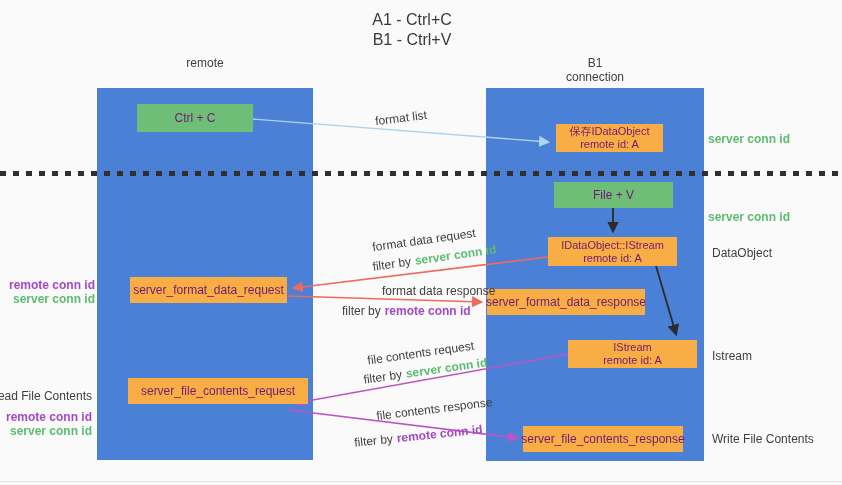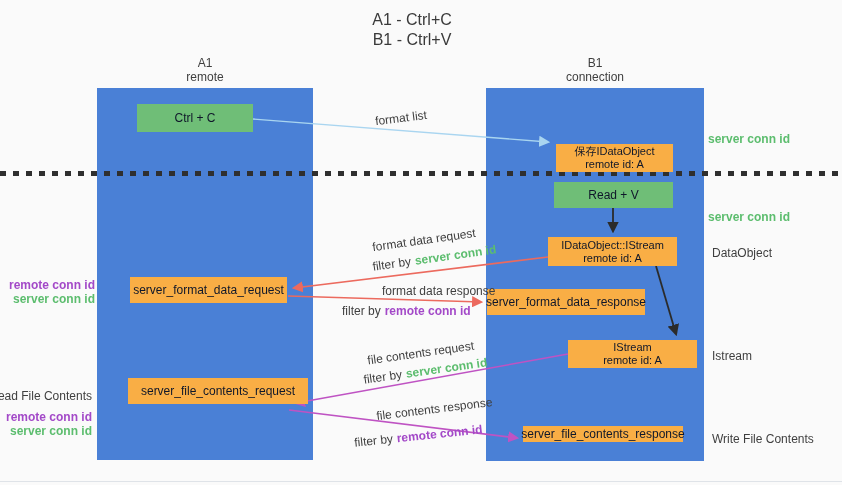--- a/index.html
+++ b/index.html
@@ -23,21 +23,21 @@
     position:absolute; background:#4a80d6; z-index:1;
   }
   .dotted-divider {
     position:absolute; left:0; top:171px; width:842px; height:5px; z-index:2;
     background:repeating-linear-gradient(to right, #2f2f2f 0 6px, transparent 6px 13px);
   }
   .arrows { position:absolute; left:0; top:0; z-index:3; pointer-events:none; }
   .box {
     position:absolute; z-index:4; display:flex; flex-direction:column;
     align-items:center; justify-content:center;
-    color:#0f172a; text-align:center;
+    color:#701a75; text-align:center;
   }
   .box.green { background:#6fbe77; }
   .box.orange { background:#f9ae45; }
   .box .l2 { font-size:11px; line-height:13px; }
   .box.single { font-size:12px; }
   .side-label { position:absolute; z-index:4; font-size:12px; white-space:nowrap; }
   .side-label.right-align { text-align:right; }
   .green-text { color:#5cbd6e; font-weight:bold; }
   .purple-text { color:#a349c8; font-weight:bold; }
   .dark-text { color:#3f3f3f; }
@@ -54,21 +54,20 @@
 <body>
 
 <div class="canvas">
 
   <div class="title">
     <div>A1 - Ctrl+C</div>
     <div>B1 - Ctrl+V</div>
   </div>
 
   <div class="lane-header" style="left:145px; top:56px;">
-    <div>A1</div>
     <div>remote</div>
   </div>
   <div class="lane-header" style="left:535px; top:56px;">
     <div>B1</div>
     <div>connection</div>
   </div>
 
   <div class="lane" style="left:97px; top:88px; width:216px; height:372px;"></div>
   <div class="lane" style="left:486px; top:88px; width:218px; height:373px;"></div>
 
@@ -95,27 +94,27 @@
     <line x1="548" y1="257" x2="294" y2="288" stroke="#ec6a5e" stroke-width="1.6" marker-end="url(#m-red)"></line>
     <line x1="288" y1="296" x2="481" y2="302" stroke="#ec6a5e" stroke-width="1.6" marker-end="url(#m-red)"></line>
     <line x1="568" y1="354" x2="296" y2="403" stroke="#bf53c3" stroke-width="1.6" marker-end="url(#m-magenta)"></line>
     <line x1="289" y1="410" x2="517" y2="438" stroke="#bf53c3" stroke-width="1.6" marker-end="url(#m-magenta)"></line>
   </svg>
 
   <div class="box green single" style="left:137px; top:104px; width:116px; height:28px;">
     <span>Ctrl + C</span>
   </div>
 
-  <div class="box orange" style="left:556px; top:144px; width:117px; height:28px;">
+  <div class="box orange" style="left:556px; top:124px; width:107px; height:28px;">
     <div class="l2">保存IDataObject</div>
     <div class="l2">remote id: A</div>
   </div>
 
   <div class="box green single" style="left:554px; top:182px; width:119px; height:26px;">
-    <span>Read + V</span>
+    <span>File + V</span>
   </div>
 
   <div class="box orange" style="left:548px; top:237px; width:129px; height:29px;">
     <div class="l2">IDataObject::IStream</div>
     <div class="l2">remote id: A</div>
   </div>
 
   <div class="box orange single" style="left:130px; top:277px; width:157px; height:26px;">
     <span>server_format_data_request</span>
   </div>
@@ -126,21 +125,21 @@
 
   <div class="box orange" style="left:568px; top:340px; width:129px; height:28px;">
     <div class="l2">IStream</div>
     <div class="l2">remote id: A</div>
   </div>
 
   <div class="box orange single" style="left:128px; top:378px; width:180px; height:26px;">
     <span>server_file_contents_request</span>
   </div>
 
-  <div class="box orange single" style="left:523px; top:426px; width:160px; height:16px;">
+  <div class="box orange single" style="left:523px; top:426px; width:160px; height:26px;">
     <span>server_file_contents_response</span>
   </div>
 
   <div class="side-label green-text" style="left:708px; top:132px;">server conn id</div>
   <div class="side-label green-text" style="left:708px; top:210px;">server conn id</div>
   <div class="side-label dark-text" style="left:712px; top:246px;text-align:center;">DataObject</div>
   <div class="side-label dark-text" style="left:712px; top:349px;">Istream</div>
   <div class="side-label dark-text" style="left:712px; top:432px;">Write File Contents</div>
 
   <div class="side-label purple-text right-align" style="right:747px; top:278px;">remote conn id</div>

